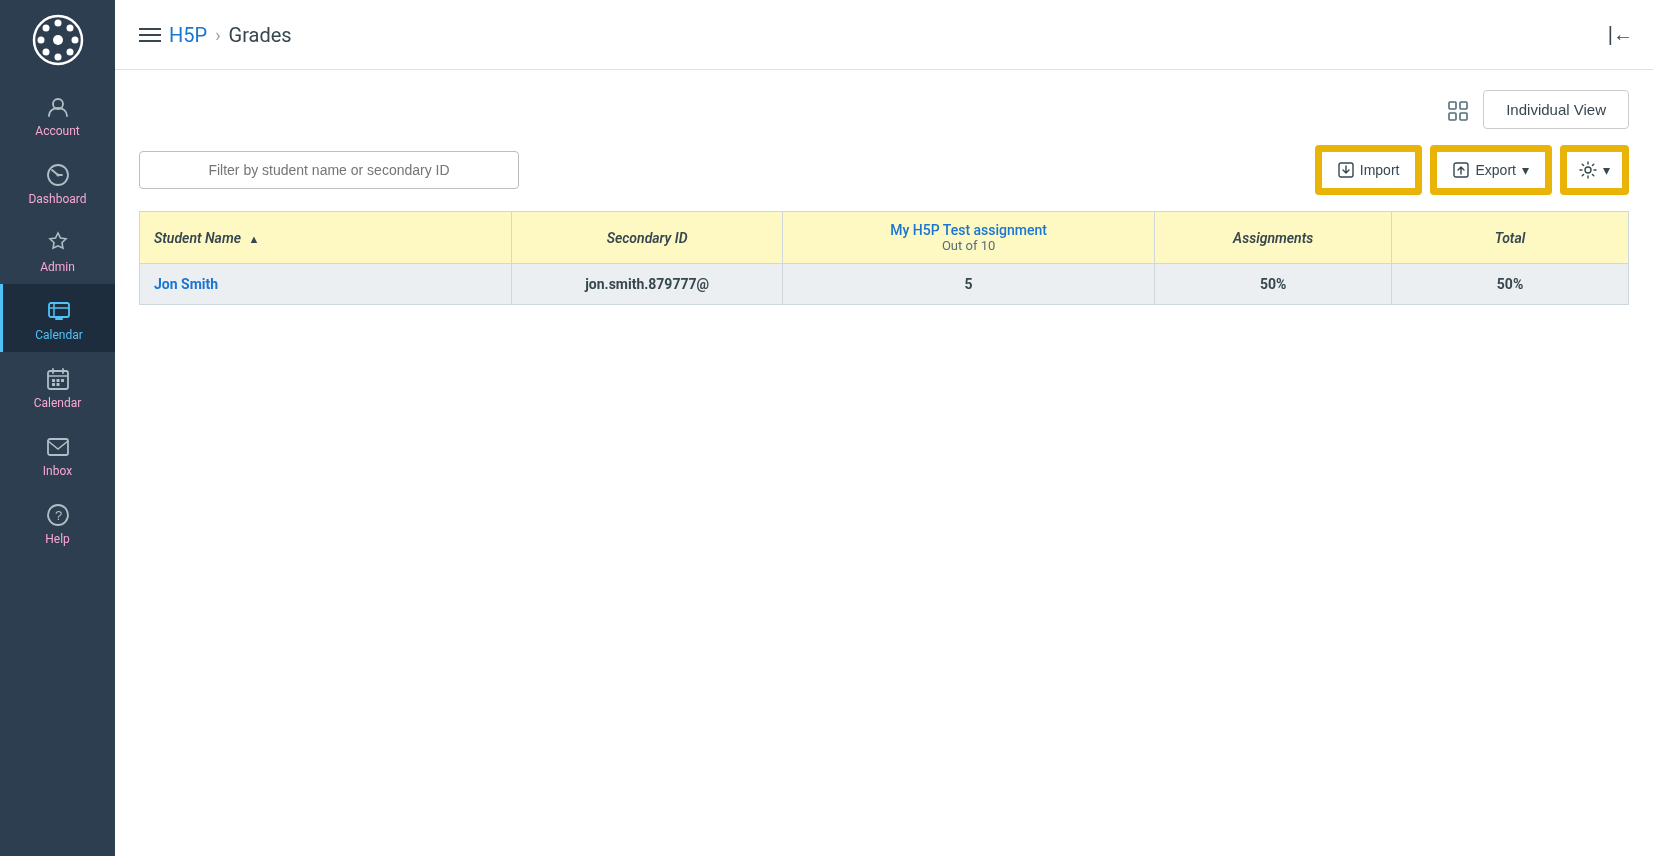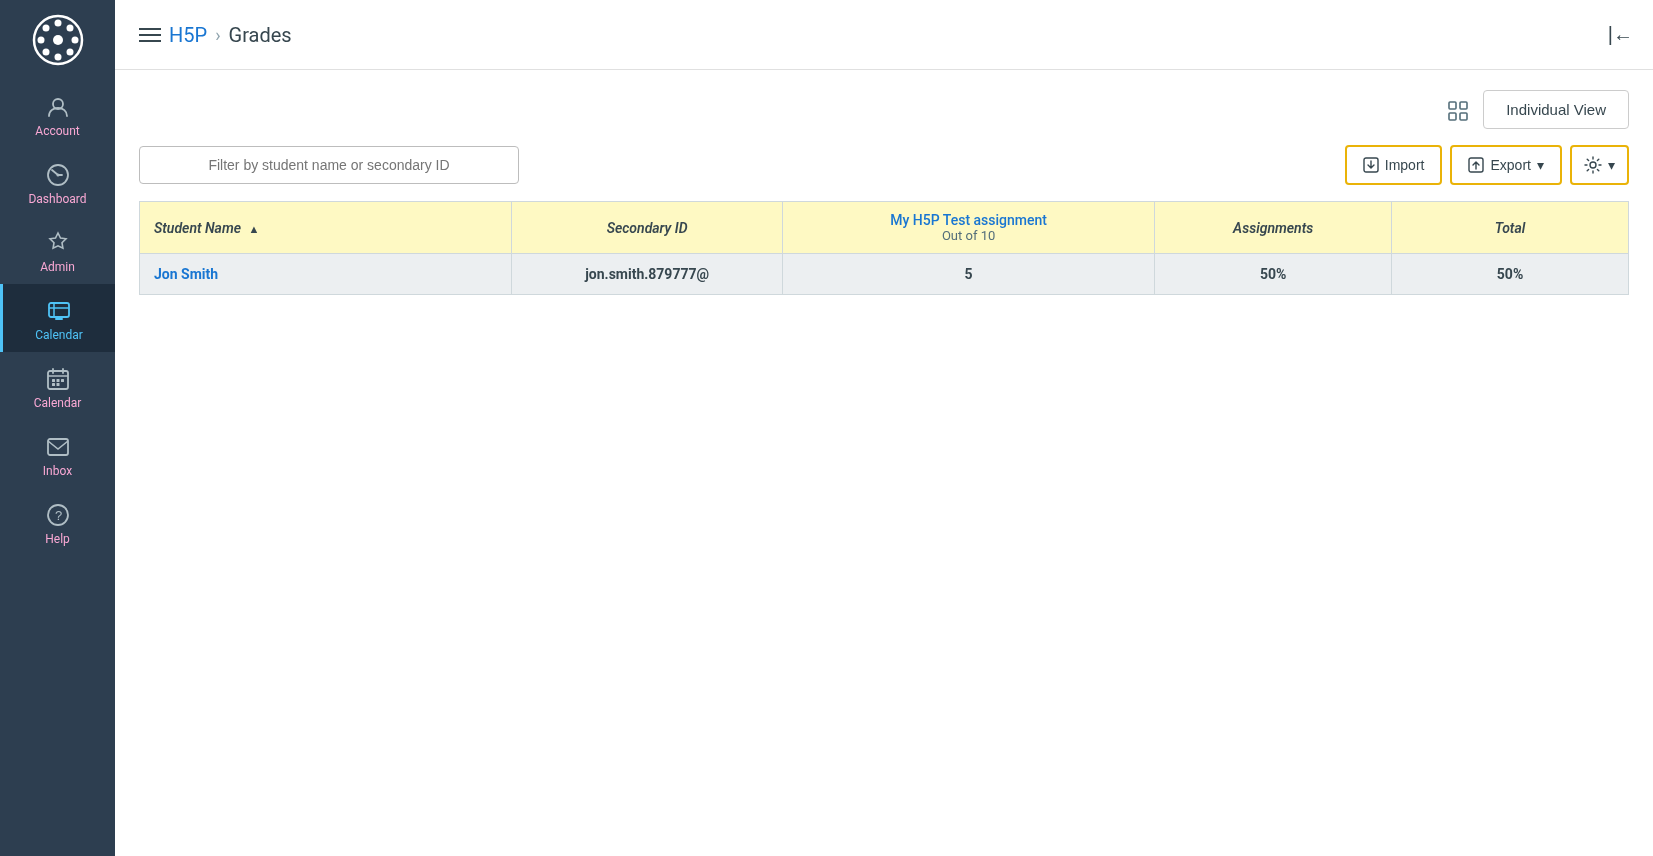--- a/index.html
+++ b/index.html
@@ -169,21 +169,21 @@
     }
     .action-btns {
       margin-left: auto;
       display: flex;
       gap: 8px;
     }
     .import-btn, .export-btn, .settings-btn {
       display: flex;
       align-items: center;
       gap: 6px;
-      border: 2px solid #eab308;
+      border: 7px solid #eab308;
       background: #fff;
       padding: 9px 16px;
       font-size: 14px;
       color: #37474f;
       border-radius: 4px;
       cursor: pointer;
     }
     .settings-btn { padding: 9px 12px; }
 
     

